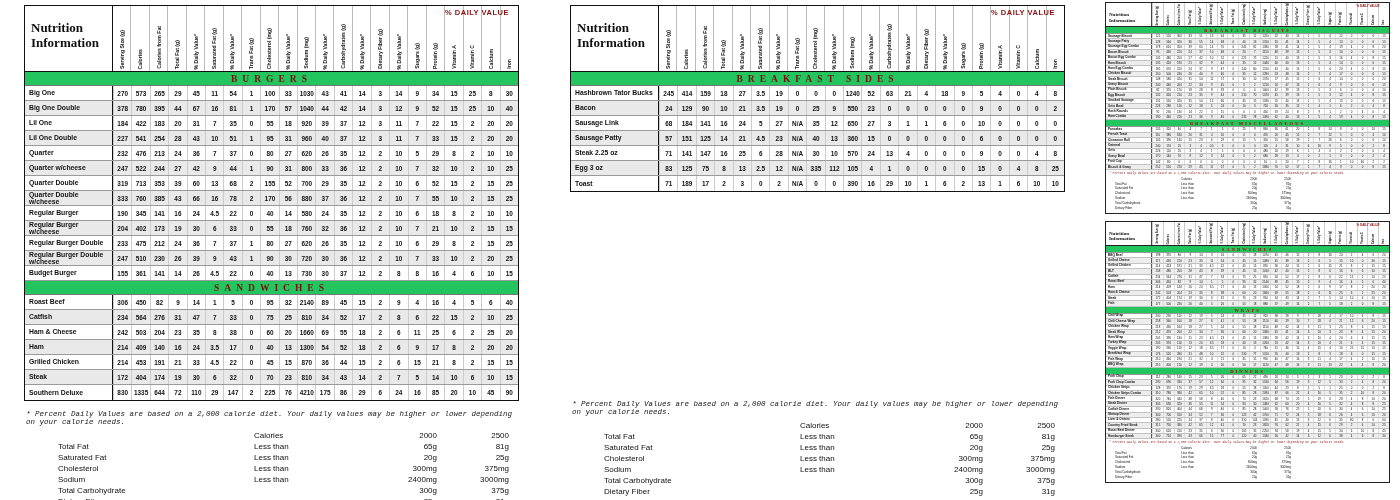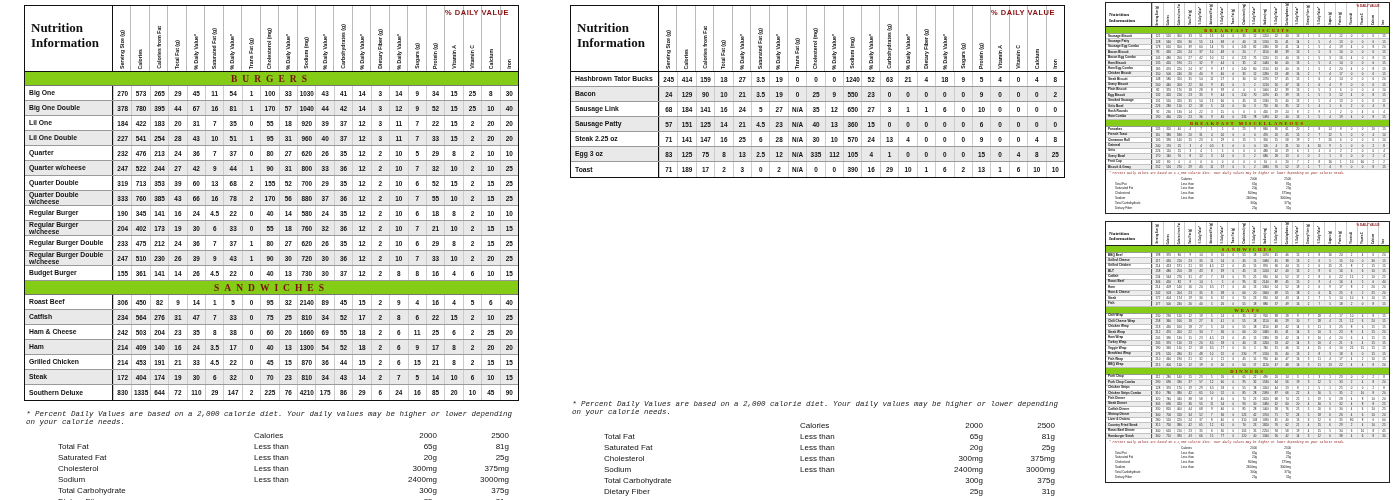--- a/index.html
+++ b/index.html
@@ -15,21 +15,21 @@
   
   .ntable{border:1.5px solid #111;background:#fff;}
   .thead{display:flex;height:66px;border-bottom:1.5px solid #111;position:relative;background:#fff;}
   .title-cell{width:88px;font-family:"Liberation Serif",serif;font-weight:bold;font-size:13px;line-height:1.12;padding:15px 4px 0 6px;border-right:1px solid #111;}
   .cols{flex:1;display:flex;min-width:0;}
   .hcol{flex:1;display:flex;justify-content:center;align-items:flex-end;border-left:1px solid #bbb;overflow:hidden;min-width:0;}
   .hcol:first-child{border-left:none;}
   .vtext{writing-mode:vertical-rl;transform:rotate(180deg);font-weight:bold;font-size:5.2px;white-space:nowrap;padding:2px 0;}
   .dv-label{position:absolute;top:2px;right:1px;width:80px;text-align:center;color:#8b1010;font-weight:bold;font-size:7.5px;letter-spacing:0.5px;}
 
-  .sec-title{height:14px;line-height:14px;text-align:center;color:#7a1010;font-family:"Liberation Serif",serif;font-weight:bold;font-size:9.5px;letter-spacing:5px;border-bottom:1px solid #777;background:#84cc16;}
+  .sec-title{height:14px;line-height:14px;text-align:center;color:#7a1010;font-family:"Liberation Serif",serif;font-weight:bold;font-size:9.5px;letter-spacing:5px;border-bottom:1px solid #777;background:#22c55e;}
   .trow{display:flex;height:15px;border-bottom:1px solid #9a9a9a;background:#fff;}
   .trow.alt{background:#e9e9e9;}
   .tname{width:88px;font-weight:bold;font-size:6.8px;line-height:1.05;padding:0 2px 0 4px;border-right:1px solid #111;display:flex;align-items:center;}
   .tcell{flex:1;display:flex;align-items:center;justify-content:center;font-weight:bold;font-size:6.4px;border-left:1px solid #ccc;overflow:hidden;min-width:0;}
   .tbody .trow:last-child{border-bottom:none;}
 
   
   .footer{margin-top:9px;}
   .panel-mid .footer{position:absolute;bottom:0;left:0;right:0;margin-top:0;}
   .footnote{font-style:italic;font-size:7.5px;color:#222;margin:0 0 4px 2px;font-family:Liberation Mono, monospace;}
@@ -761,20 +761,21 @@
             <div class="hcol">
               <span class="vtext">Calcium</span>
             </div>
             <div class="hcol">
               <span class="vtext">Iron</span>
             </div>
           </div>
         <div class="dv-label">% DAILY VALUE</div>
       </div>
       <div class="tbody">
+          <div class="sec-title">BREAKFAST SIDES</div>
           <div class="trow">
             <div class="tname">Hashbrown Tator Bucks</div>
             <div class="tcell">245</div>
             <div class="tcell">414</div>
             <div class="tcell">159</div>
             <div class="tcell">18</div>
             <div class="tcell">27</div>
             <div class="tcell">3.5</div>
             <div class="tcell">19</div>
             <div class="tcell">0</div>

